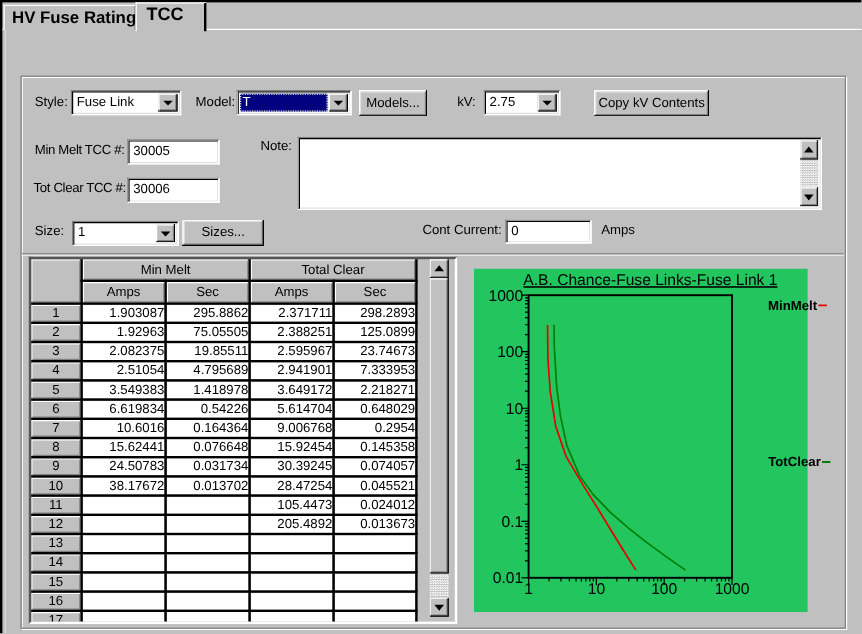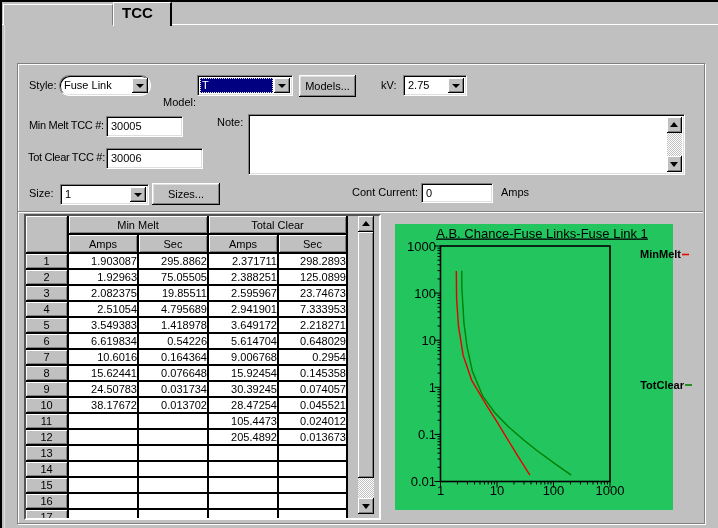--- a/index.html
+++ b/index.html
@@ -29,54 +29,56 @@
 <body>
 <div id="root">
 
  <div class="abs" style="left:0;top:0;width:718px;height:2px;background:#000;"></div>
  <div class="abs" style="left:0;top:0;width:2px;height:528px;background:#000;"></div>
 
  <div class="abs" style="left:2px;top:24px;width:716px;height:1px;background:#fff;"></div>
  <div class="abs" style="left:4px;top:24px;width:1px;height:504px;background:#dfdfdf;"></div>
 
  <div class="abs" style="left:3px;top:4px;width:108px;height:20px;background:#c0c0c0;border-top:1px solid #fff;border-left:1px solid #fff;border-right:1px solid #808080;"></div>
+ <div class="abs" style="left:10px;top:6px;font-size:14px;font-weight:bold;">HV Fuse Rating</div>
 
  <div class="abs" style="left:113px;top:2px;width:56px;height:23px;background:#c0c0c0;border-top:1px solid #fff;border-left:1px solid #fff;border-right:2px solid #000;"></div>
  <div class="abs" style="left:122px;top:4px;font-size:15px;font-weight:bold;">TCC</div>
 
  <div class="etch" style="left:17px;top:63px;width:686px;height:459px;"></div>
  <div class="hline" style="left:18px;top:211px;width:685px;"></div>
 
  <div class="lbl" style="left:29px;top:80px;">Style:</div>
- <div class="field combo" style="left:59px;top:75px;width:90px;height:19px;border-radius:10px;">
+ <div class="field combo" style="left:59px;top:75px;width:90px;height:19px;">
       <span class="tx">Fuse Link</span>
       <span class="ab"></span>
       <span class="tri"></span>
     </div>
- <div class="lbl" style="left:163px;top:80px;margin-top:17px;">Model:</div>
+ <div class="lbl" style="left:163px;top:80px;">Model:</div>
  <div class="field combo" style="left:197px;top:75px;width:94px;height:19px;">
    <span class="abs" style="left:2px;top:2px;right:19px;bottom:2px;background:#000080;outline:1px dotted #e8e8e8;outline-offset:-1px;"></span>
    <span class="tx" style="color:#fff;z-index:2;">T</span>
       <span class="ab"></span>
       <span class="tri"></span>
     </div>
  <div class="btn" style="left:299px;top:75px;width:57px;height:22px;">Models...</div>
  <div class="lbl" style="left:381px;top:80px;">kV:</div>
  <div class="field combo" style="left:403px;top:75px;width:62px;height:19px;">
       <span class="tx">2.75</span>
       <span class="ab"></span>
       <span class="tri"></span>
     </div>
+ <div class="btn" style="left:495px;top:75px;width:96px;height:22px;">Copy kV Contents</div>
 
  <div class="lbl" style="left:29px;top:120px;letter-spacing:-0.3px;">Min Melt TCC #:</div>
  <div class="field" style="left:106px;top:116px;width:75px;height:19px;">
       <span class="tx">30005</span>
     </div>
  <div class="lbl" style="left:28px;top:152px;letter-spacing:-0.3px;">Tot Clear TCC #:</div>
- <div class="field" style="left:106px;top:148px;width:75px;height:19px;padding-left:20px;">
+ <div class="field" style="left:106px;top:148px;width:75px;height:19px;">
       <span class="tx">30006</span>
     </div>
  <div class="lbl" style="left:217px;top:117px;">Note:</div>
  <div class="field" style="left:248px;top:114px;width:435px;height:59px;">
    <div class="sb" style="right:2px;top:2px;width:15px;bottom:2px;">
      <div class="sbbtn up">
           <span class="tup" style="left:3px;"></span>
         </div>
      <div class="sbbtn dn">
           <span class="tdn" style="left:3px;"></span>

